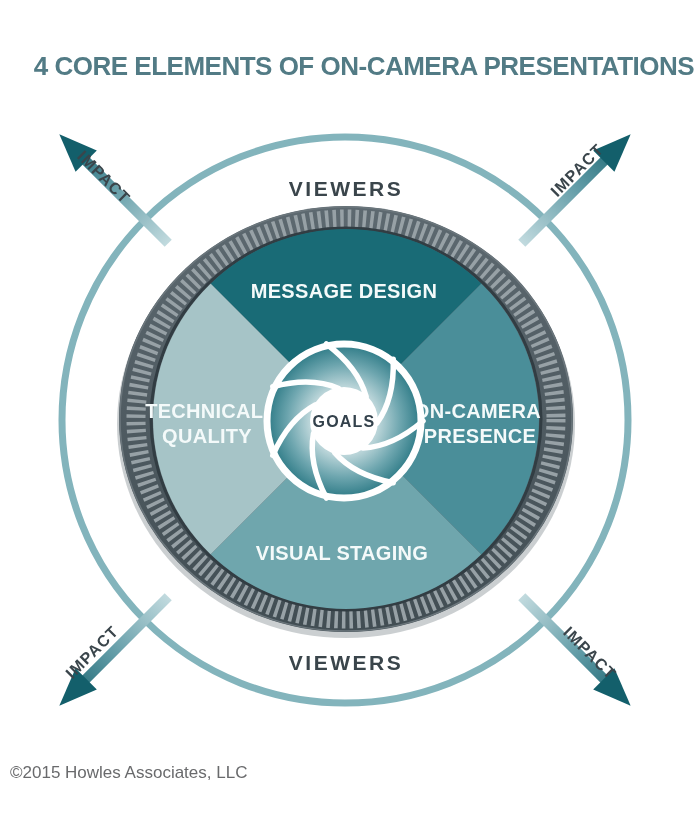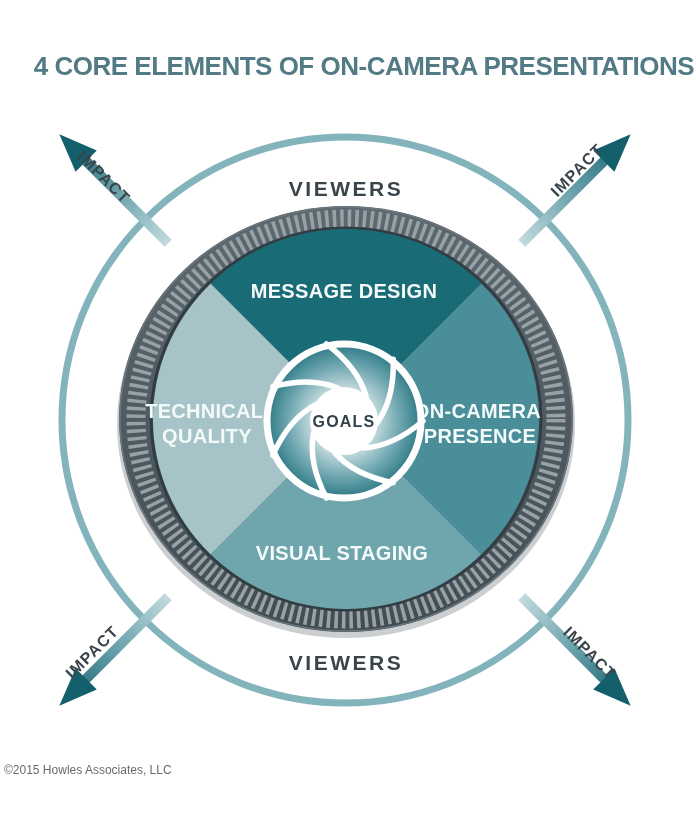--- a/index.html
+++ b/index.html
@@ -1,20 +1,20 @@
 <!DOCTYPE html>
 <html><head>
 <meta charset="utf-8">
 <style>
   html,body{margin:0;padding:0;background:#ffffff;}
   .page{position:relative;width:696px;height:828px;background:#ffffff;overflow:hidden;
         font-family:"Liberation Sans",sans-serif;}
   .title{position:absolute;top:37px;left:0;width:696px;text-align:center;margin:16px;
          font-size:26px;font-weight:bold;letter-spacing:-0.5px;color:#527b85;line-height:1;}
-  .copyright{position:absolute;left:4px;top:763px;font-size:12px;color:#696a6c;}
+  .copyright{position:absolute;left:10px;top:763px;font-size:17px;color:#696a6c;}
   svg text{font-family:"Liberation Sans",sans-serif;}
   .qlabel{font-weight:bold;font-size:20px;fill:#f4fafa;letter-spacing:0.3px;}
   .ringlabel{font-weight:bold;font-size:21px;fill:#3a454b;letter-spacing:2.5px;}
   .impact{font-weight:bold;font-size:16px;fill:#3a454b;letter-spacing:1.2px;}
   .goals{font-weight:bold;font-size:16px;fill:#33414b;letter-spacing:1.2px;}
 </style>
 </head>
 <body>
 
 <div class="page">

